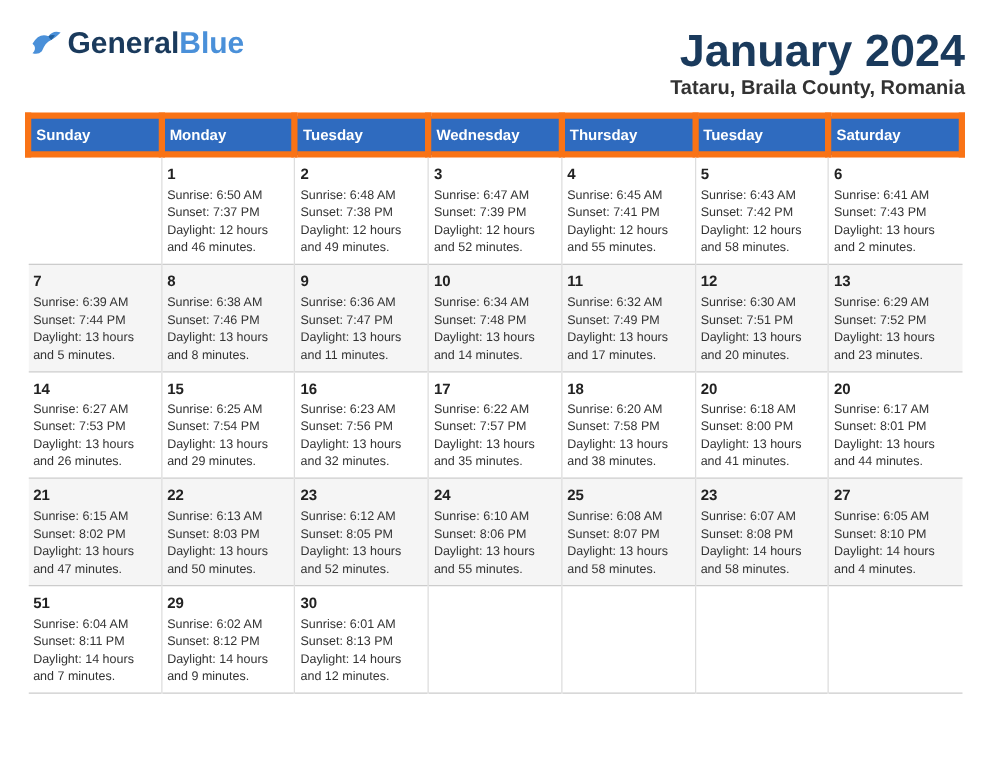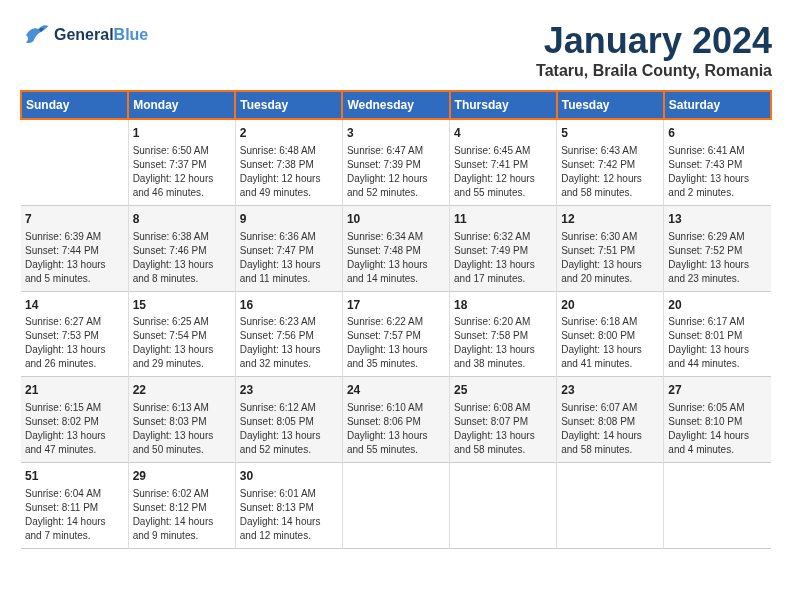--- a/index.html
+++ b/index.html
@@ -15,21 +15,21 @@
       justify-content: space-between;
       align-items: flex-start;
       margin-bottom: 10px;
     }
     .logo {
       display: flex;
       align-items: center;
       gap: 4px;
     }
     .logo-text {
-      font-size: 16px;
+      font-size: 24px;
       font-weight: bold;
       color: #1a3a5c;
       line-height: 1.1;
     }
     .logo-text span {
       color: #4a90d9;
     }
     .logo-bird {
       width: 30px;
       height: 30px;
@@ -52,21 +52,21 @@
       border-collapse: collapse;
       font-size: 11px;
     }
     thead tr th {
       background-color: #2f6bbf;
       color: #fff;
       padding: 6px 4px;
       text-align: left;
       font-size: 12px;
       font-weight: bold;
-      border: 2px solid #f97316;
+      border: 5px solid #f97316;
     }
     tbody tr {
       border-bottom: 1px solid #ccc;
     }
     tbody tr:nth-child(odd) {
       background-color: #fff;
     }
     tbody tr:nth-child(even) {
       background-color: #f5f5f5;
     }

